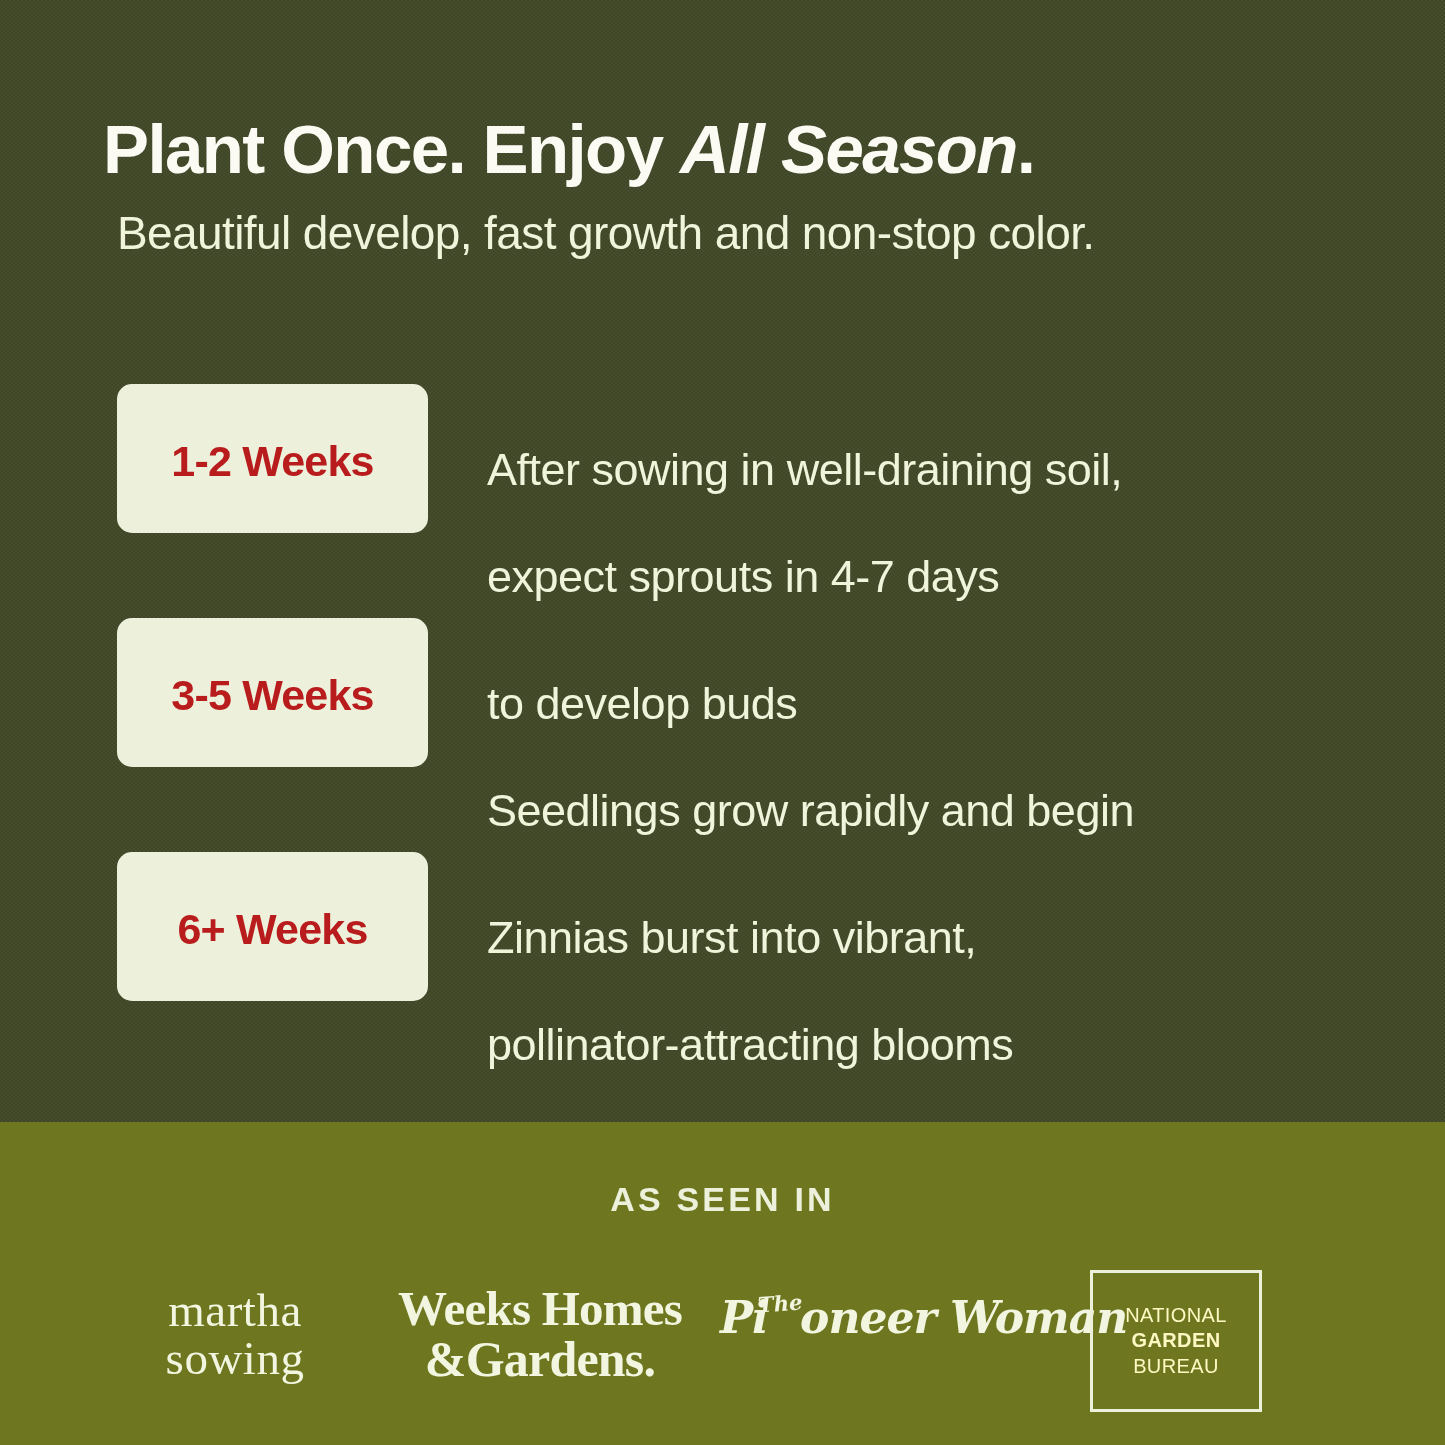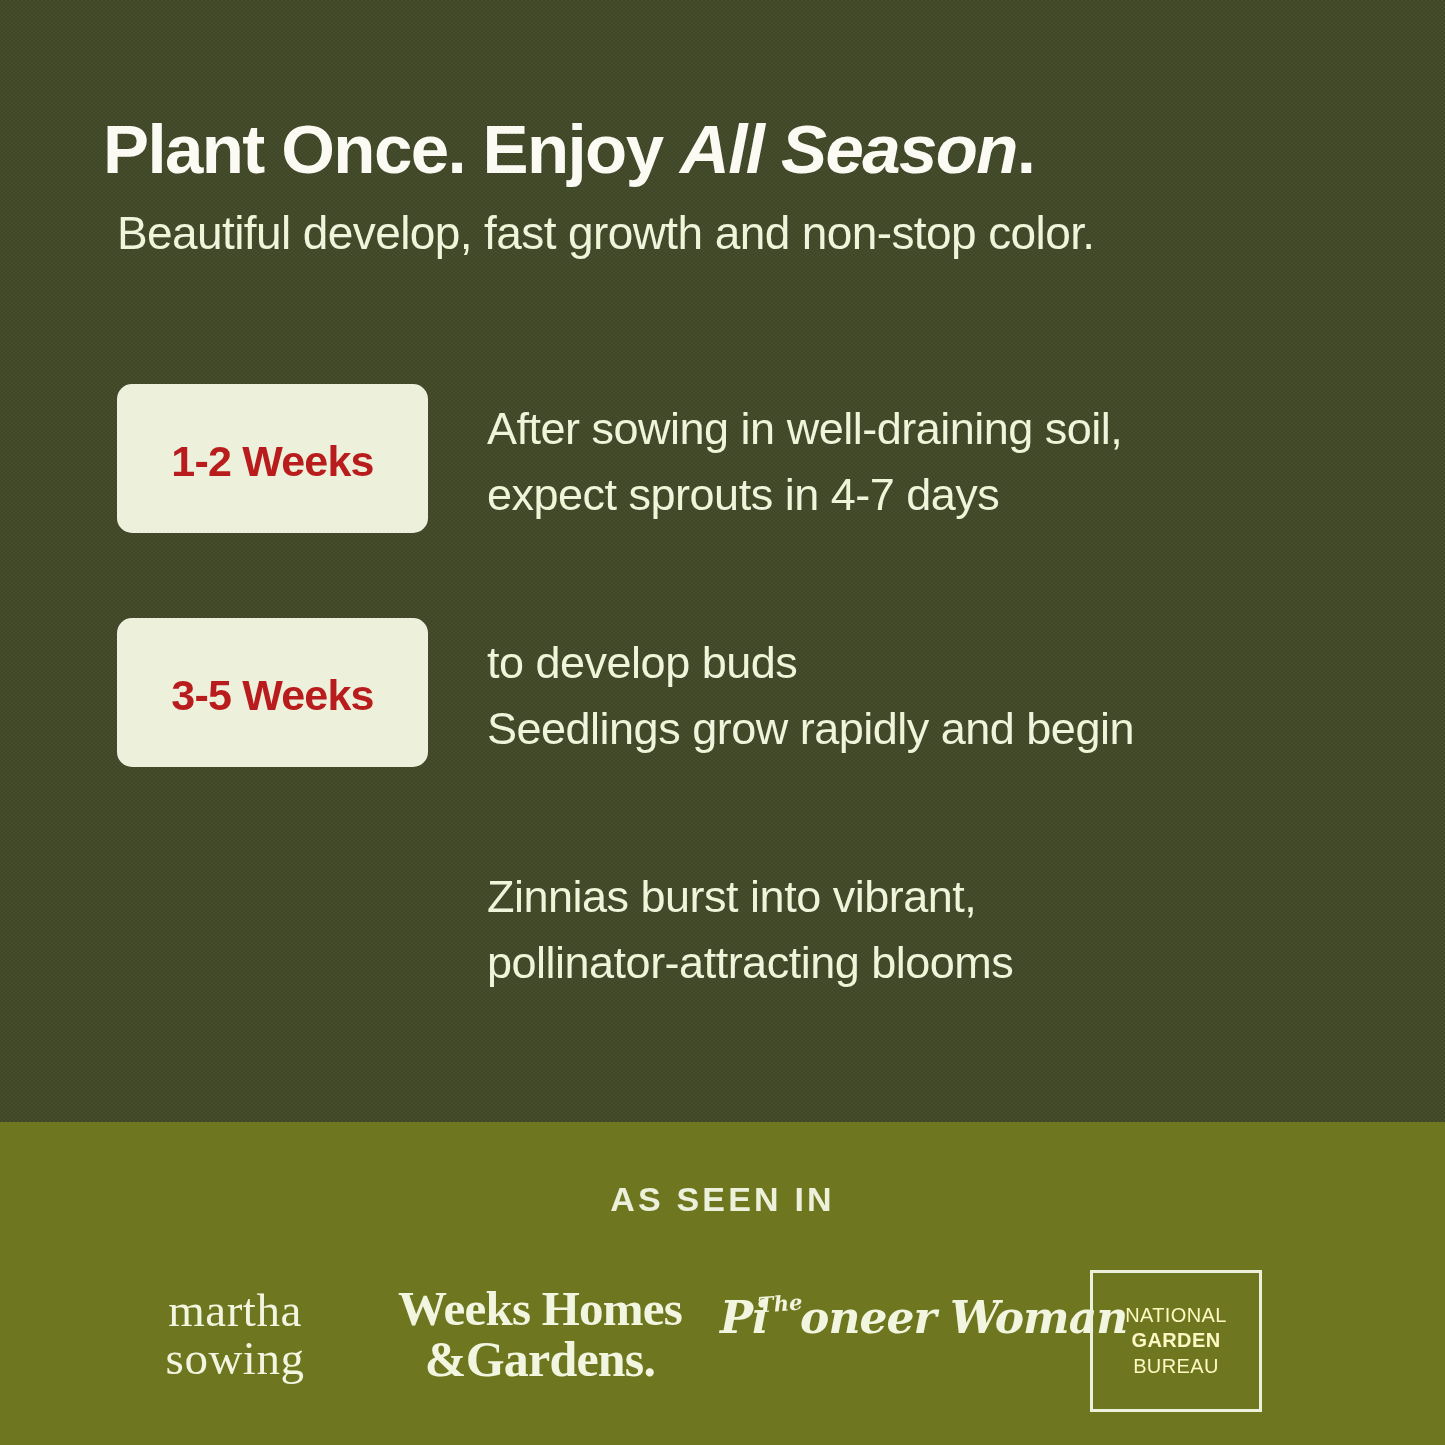--- a/index.html
+++ b/index.html
@@ -101,21 +101,21 @@
     position: absolute;
     left: 370px;
     top: 12px;
     width: 870px;
     font-size: 45px;
     font-weight: 400;
     line-height: 1.47;
     letter-spacing: -0.5px;
     color: #EFF4DA;
   }
-  .tl-desc .ln { display: block; white-space: nowrap; }
+  .tl-desc .ln { display: block; white-space: nowrap; margin-top: 41px; }
 
   
   .footer-band {
     position: absolute;
     left: 0;
     top: 1122px;
     width: 1445px;
     height: 336px;
     background: #6E771F;
   }
@@ -243,20 +243,23 @@
         <div class="tl-badge">
           <span class="tl-badge-label">3-5 Weeks</span>
         </div>
         <div class="tl-desc">
           <span class="ln">to develop buds</span>
           <span class="ln">Seedlings grow rapidly and begin</span>
         </div>
       </div>
 
       <div class="tl-row">
+        <div class="tl-badge">
+          <span class="tl-badge-label">6+ Weeks</span>
+        </div>
         <div class="tl-desc">
           <span class="ln">Zinnias burst into vibrant,</span>
           <span class="ln">pollinator-attracting blooms</span>
         </div>
       </div>
 
     </div>
   </div>
 
   <div class="footer-band">

